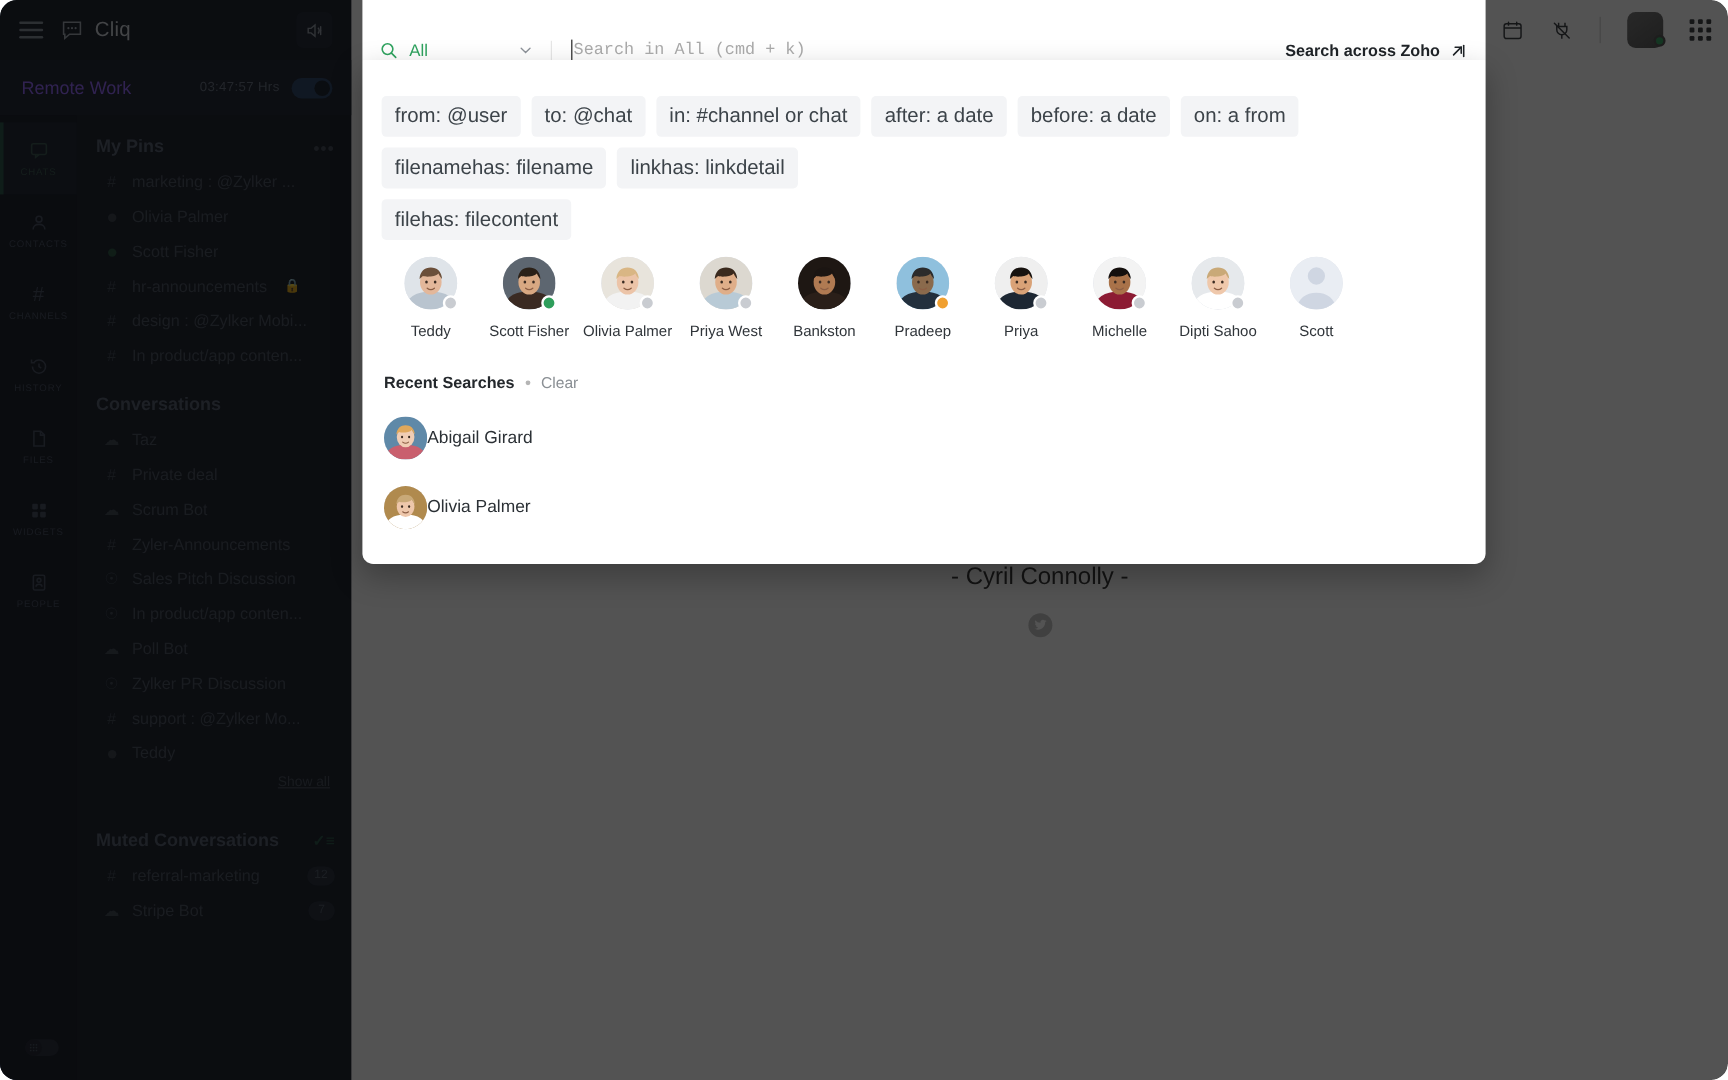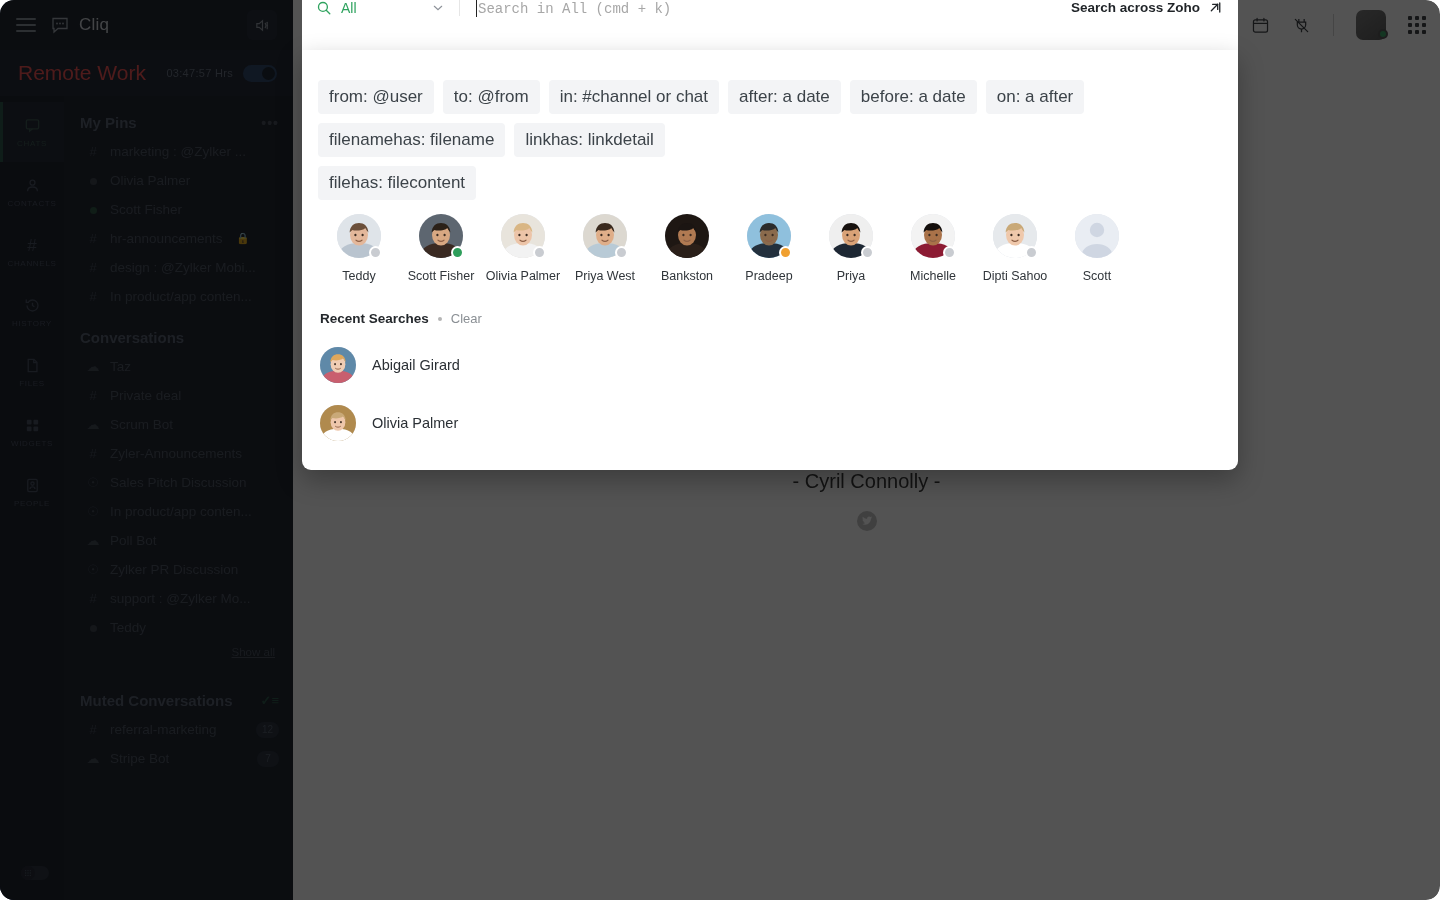--- a/index.html
+++ b/index.html
@@ -35,21 +35,21 @@
   .brand svg { display: block; }
   .speaker-btn {
     margin-left: auto; width: 30px; height: 30px; border-radius: 6px;
     background: #161d2b; display: flex; align-items: center; justify-content: center;
   }
 
   .status-bar {
     height: 46px; flex: 0 0 46px; display: flex; align-items: center;
     padding: 0 16px 0 18px; background: #111827; gap: 10px;
   }
-  .status-title { font-size: 21px; color: #ef4444; }
+  .status-title { font-size: 15px; color: #8b5cf6; }
   .status-time { margin-left: auto; font-size: 11px; color: #5c6575; letter-spacing: .3px; }
   .status-toggle {
     width: 34px; height: 17px; border-radius: 9px; background: #1f3a5f;
     position: relative; flex: 0 0 34px;
   }
   .status-toggle::after {
     content: ""; position: absolute; right: 2px; top: 2px;
     width: 13px; height: 13px; border-radius: 50%; background: #0d1522;
   }
 
@@ -128,21 +128,21 @@
     position: absolute; inset: 0; background: rgba(10,10,10,.70);
     z-index: 5; border-radius: 14px;
   }
 
   
   .search-panel {
     position: absolute; left: 302px; top: 0; width: 936px;
     z-index: 10; display: flex; flex-direction: column;
   }
   .search-bar {
-    height: 50px; background: #fff; display: flex; align-items: flex-start;
+    height: 50px; background: #fff; display: flex; align-items: flex-end;
     border-radius: 0 0 0 0; box-shadow: 0 1px 0 rgba(0,0,0,.06);
   }
   .scope-select {
     width: 158px; flex: 0 0 158px; display: flex; align-items: center; gap: 9px;
     padding: 0 14px; border-right: 1px solid #e6e6e6; cursor: pointer;
   }
   .scope-label { font-size: 14px; color: #2fa35f; flex: 1; }
   .search-input-wrap { flex: 1; display: flex; align-items: center; padding: 0 16px; position: relative; }
   .caret {
     width: 1px; height: 17px; background: #222; margin-right: 1px;
@@ -189,21 +189,21 @@
     font-size: 12.5px; color: #30353a; text-align: center; line-height: 1.45;
     max-width: 76px;
   }
 
   .recent-head { display: flex; align-items: center; gap: 9px; }
   .recent-sep { width: 4px; height: 4px; border-radius: 50%; background: #b5b5b5; display:block; }
   .clear-link { font-size: 13px; color: #8a8f94; cursor: pointer; }
 
   .recent-list { margin-top: 10px; }
   .recent-item {
-    display: flex; align-items: center; gap: 16px; height: 58px;
+    display: flex; align-items: center; height: 58px;
     padding-left: 2px; cursor: pointer;
   }
   .recent-ava { width: 36px; height: 36px; border-radius: 50%; overflow: hidden; background:#dfe3ea; }
   .recent-name { font-size: 14.5px; color: #2b3035; }
 
   svg { display: block; }
 </style>
 </head>
 <body>
 
@@ -513,25 +513,25 @@
             <path d="M13.6 3.2v9.6" stroke-linecap="round"></path>
           </svg>
         </span>
       </div>
     </div>
 
     <div class="panel-body">
 
       <div class="chips">
         <div class="chip">from: @user</div>
-        <div class="chip">to: @from</div>
+        <div class="chip">to: @chat</div>
         <div class="chip">in: #channel or chat</div>
         <div class="chip">after: a date</div>
         <div class="chip">before: a date</div>
-        <div class="chip">on: a after</div>
+        <div class="chip">on: a from</div>
         <div class="chip">filenamehas: filename</div>
         <div class="chip">linkhas: linkdetail</div>
       </div>
       <div class="chips" style="margin-top:9px;align-items:center;">
         <div class="chip">filehas: filecontent</div>
       </div>
 
       <div class="contacts-row" id="contacts-row">
           <div class="contact">
             <span class="ava-wrap">

